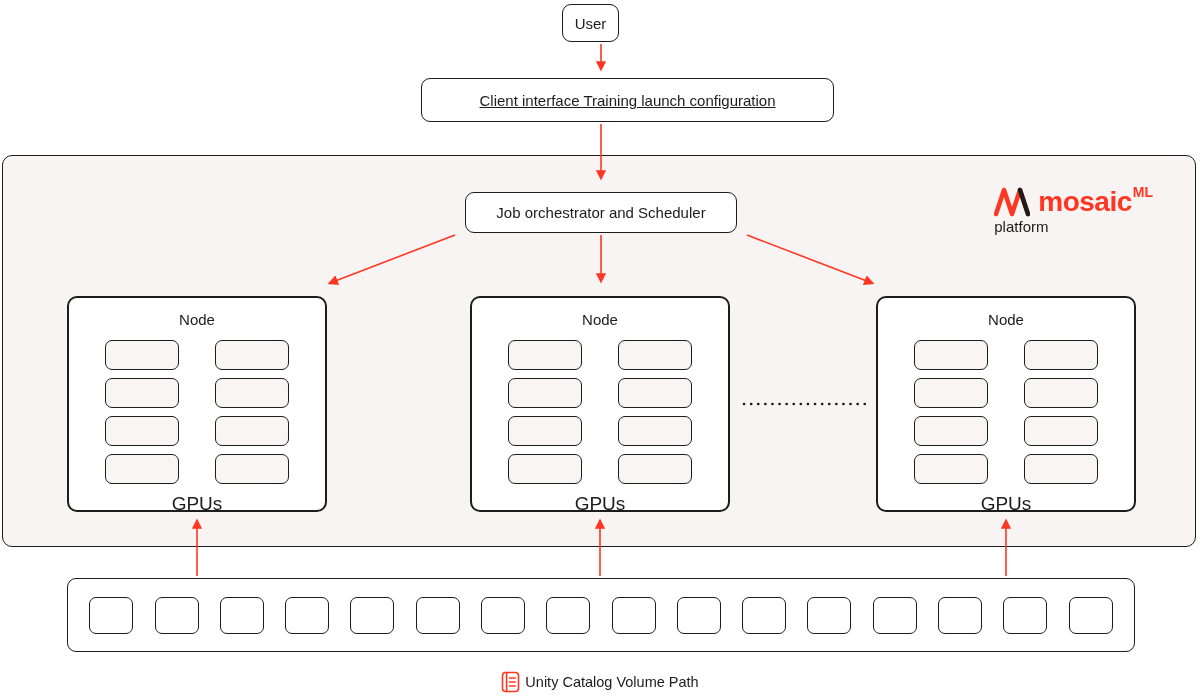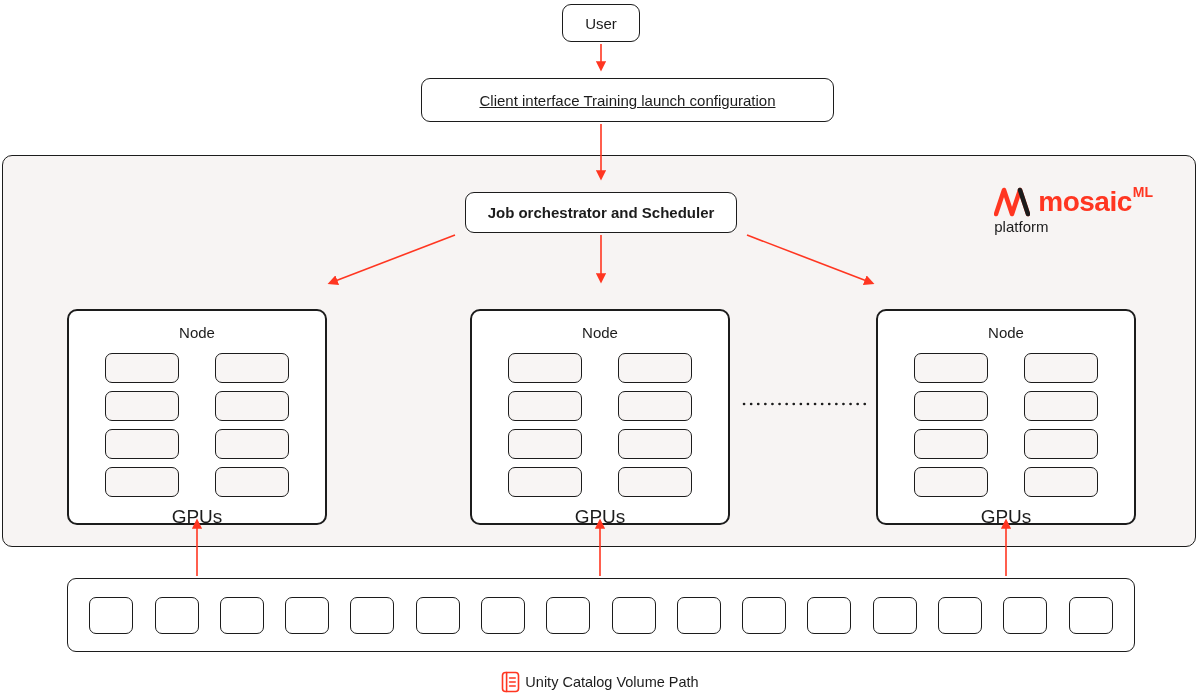--- a/index.html
+++ b/index.html
@@ -21,23 +21,23 @@
     background: #ffffff;
     border: 1.5px solid var(--border, #1c1c1c);
     border-radius: 9px;
     display: flex;
     align-items: center;
     justify-content: center;
     font-size: 15px;
     z-index: 3;
     box-sizing: border-box;
   }
-  #user-box { left: 562px; top: 4px; width: 78px; height: 38px; text-align: center; }
+  #user-box { left: 562px; top: 4px; width: 57px; height: 38px; text-align: center; }
   #client-box { left: 421px; top: 78px; width: 413px; height: 44px; text-decoration: underline; }
-  #orchestrator-box { left: 465px; top: 192px; width: 272px; height: 41px; font-weight: bold; }
+  #orchestrator-box { left: 465px; top: 192px; width: 272px; height: 41px; }
 
   #platform-panel {
     position: absolute;
     left: 2px; top: 155px;
     width: 1194px; height: 392px;
     background: var(--panel_bg, #f7f4f3);
     border: 1.5px solid var(--border, #1c1c1c);
     border-radius: 10px;
     z-index: 1;
     box-sizing: border-box;
@@ -49,21 +49,20 @@
     width: 260px;
     height: 216px;
     background: #ffffff;
     border: 2px solid var(--border, #1c1c1c);
     border-radius: 10px;
     z-index: 2;
     display: flex;
     flex-direction: column;
     align-items: center;
     box-sizing: border-box;
-    margin-top: 13px;
   }
   .node-1 { left: 67px; }
   .node-2 { left: 470px; }
   .node-3 { left: 876px; }
   .node-title { margin-top: 13px; font-size: 15px; }
   .gpu-cols { display: flex; gap: 36px; margin-top: 12px; }
   .gpu-col { display: flex; flex-direction: column; gap: 8px; }
   .gpu-cell {
     width: 74px; height: 30px;
     background: var(--cell_bg, #f8f5f4);

